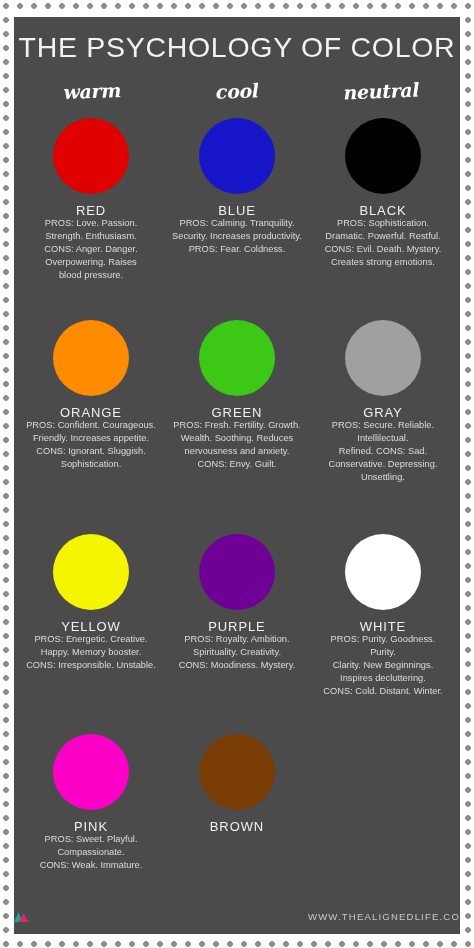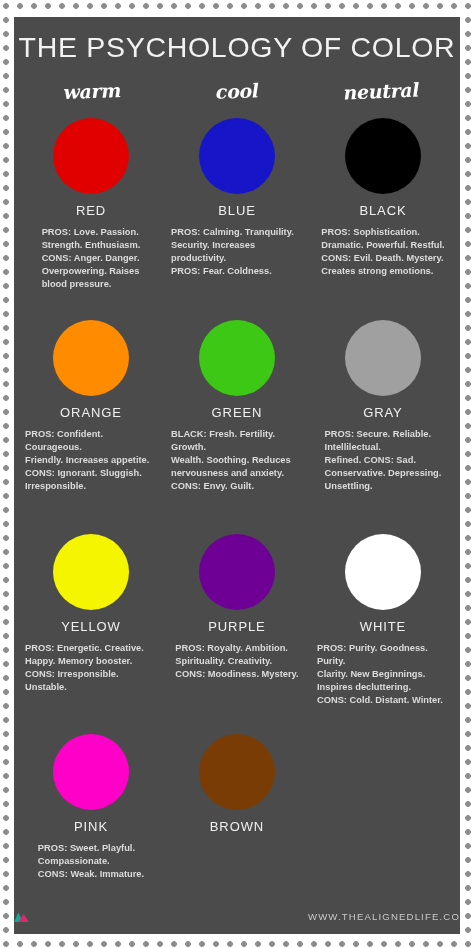--- a/index.html
+++ b/index.html
@@ -104,24 +104,22 @@
     font-size: 13px;
     letter-spacing: 0.9px;
     margin-top: 5px;
     line-height: 1;
     white-space: nowrap;
   }
   .desc {
     color: #dcdcdc;
     font-size: 9.3px;
     line-height: 1.42;
-    text-align: left;
-    margin-top: 9px;
+    text-align: center;
     padding: 0 7px;
-    font-weight: bold;
   }
   .desc span { display: block; }
 
   
   .footer {
     position: absolute;
     left: 0;
     right: 0;
     bottom: 11px;
     display: flex;
@@ -196,31 +194,31 @@
 
       <div class="cell">
         <div class="swatch-wrap">
           <div class="swatch" style="background-color: rgb(255, 140, 0);"></div>
         </div>
         <div class="color-name">ORANGE</div>
         <div class="desc">
             <span>PROS: Confident. Courageous.</span>
             <span>Friendly. Increases appetite.</span>
             <span>CONS: Ignorant. Sluggish.</span>
-            <span>Irresponsible.</span>
+            <span>Sophistication.</span>
           </div>
       </div>
 
       <div class="cell">
         <div class="swatch-wrap">
           <div class="swatch" style="background-color: rgb(60, 200, 20);"></div>
         </div>
         <div class="color-name">GREEN</div>
         <div class="desc">
-            <span>BLACK: Fresh. Fertility. Growth.</span>
+            <span>PROS: Fresh. Fertility. Growth.</span>
             <span>Wealth. Soothing. Reduces</span>
             <span>nervousness and anxiety.</span>
             <span>CONS: Envy. Guilt.</span>
           </div>
       </div>
 
       <div class="cell">
         <div class="swatch-wrap">
           <div class="swatch" style="background-color: rgb(160, 160, 160);"></div>
         </div>

